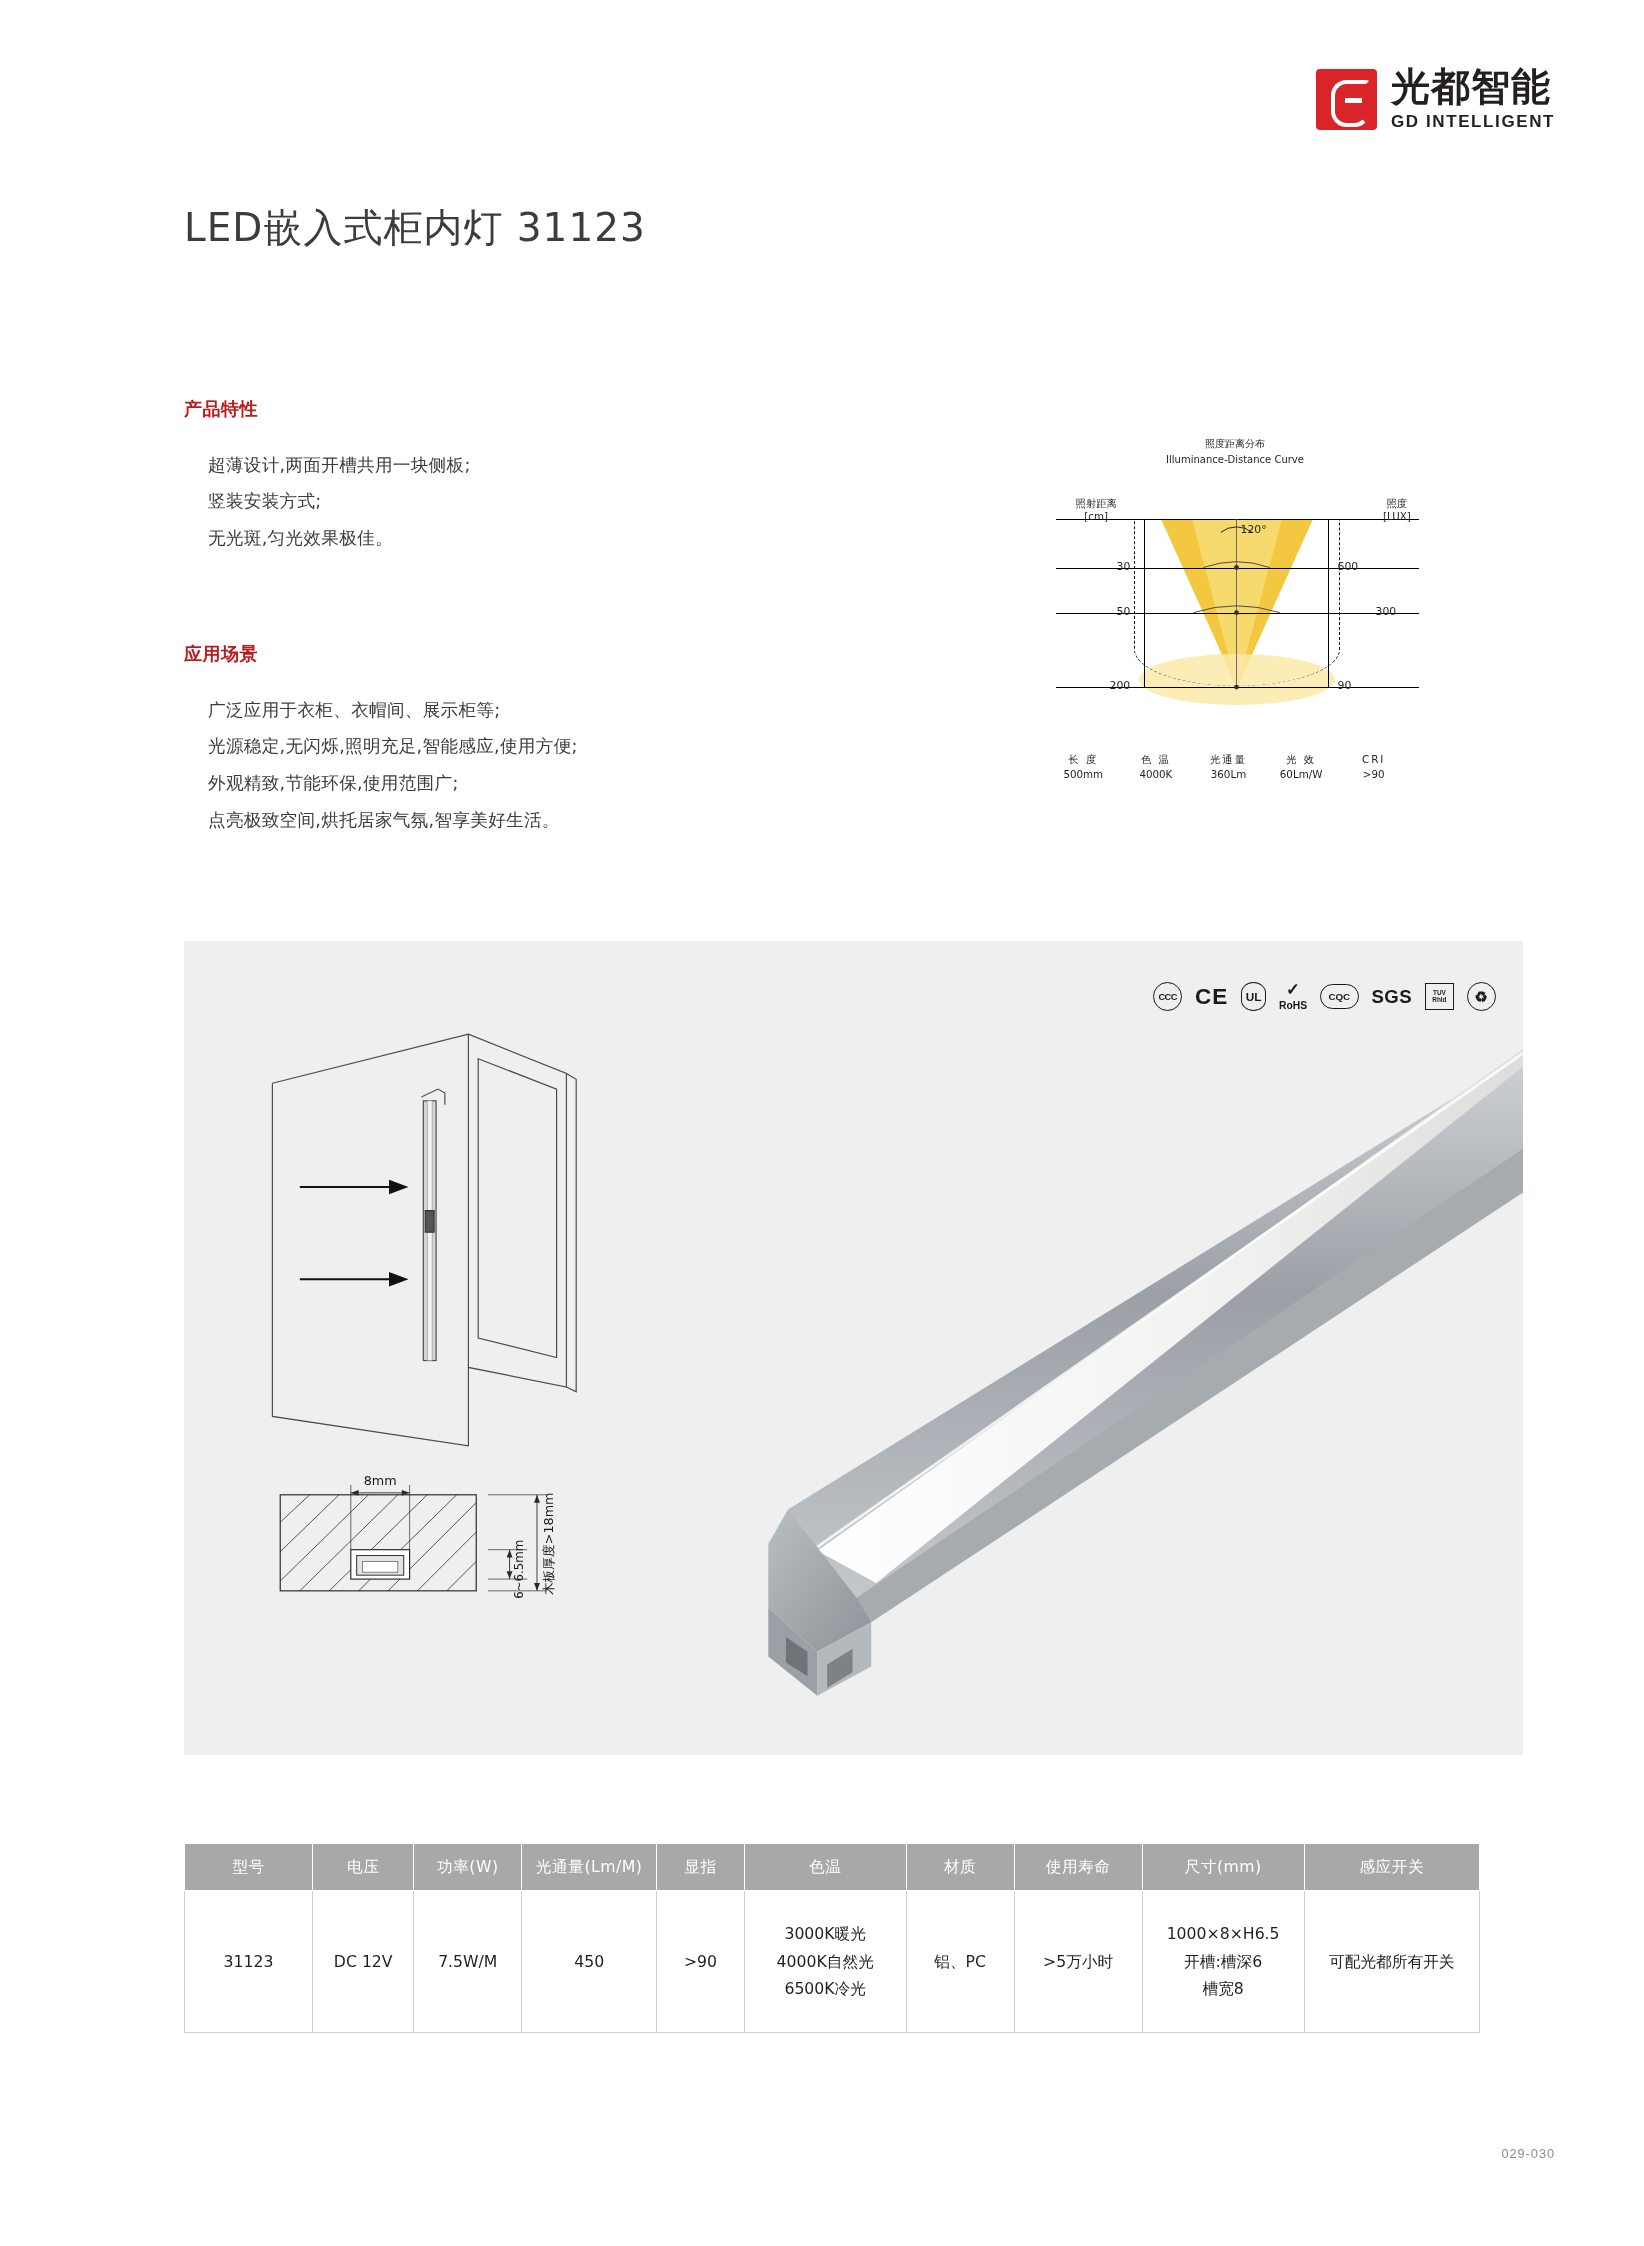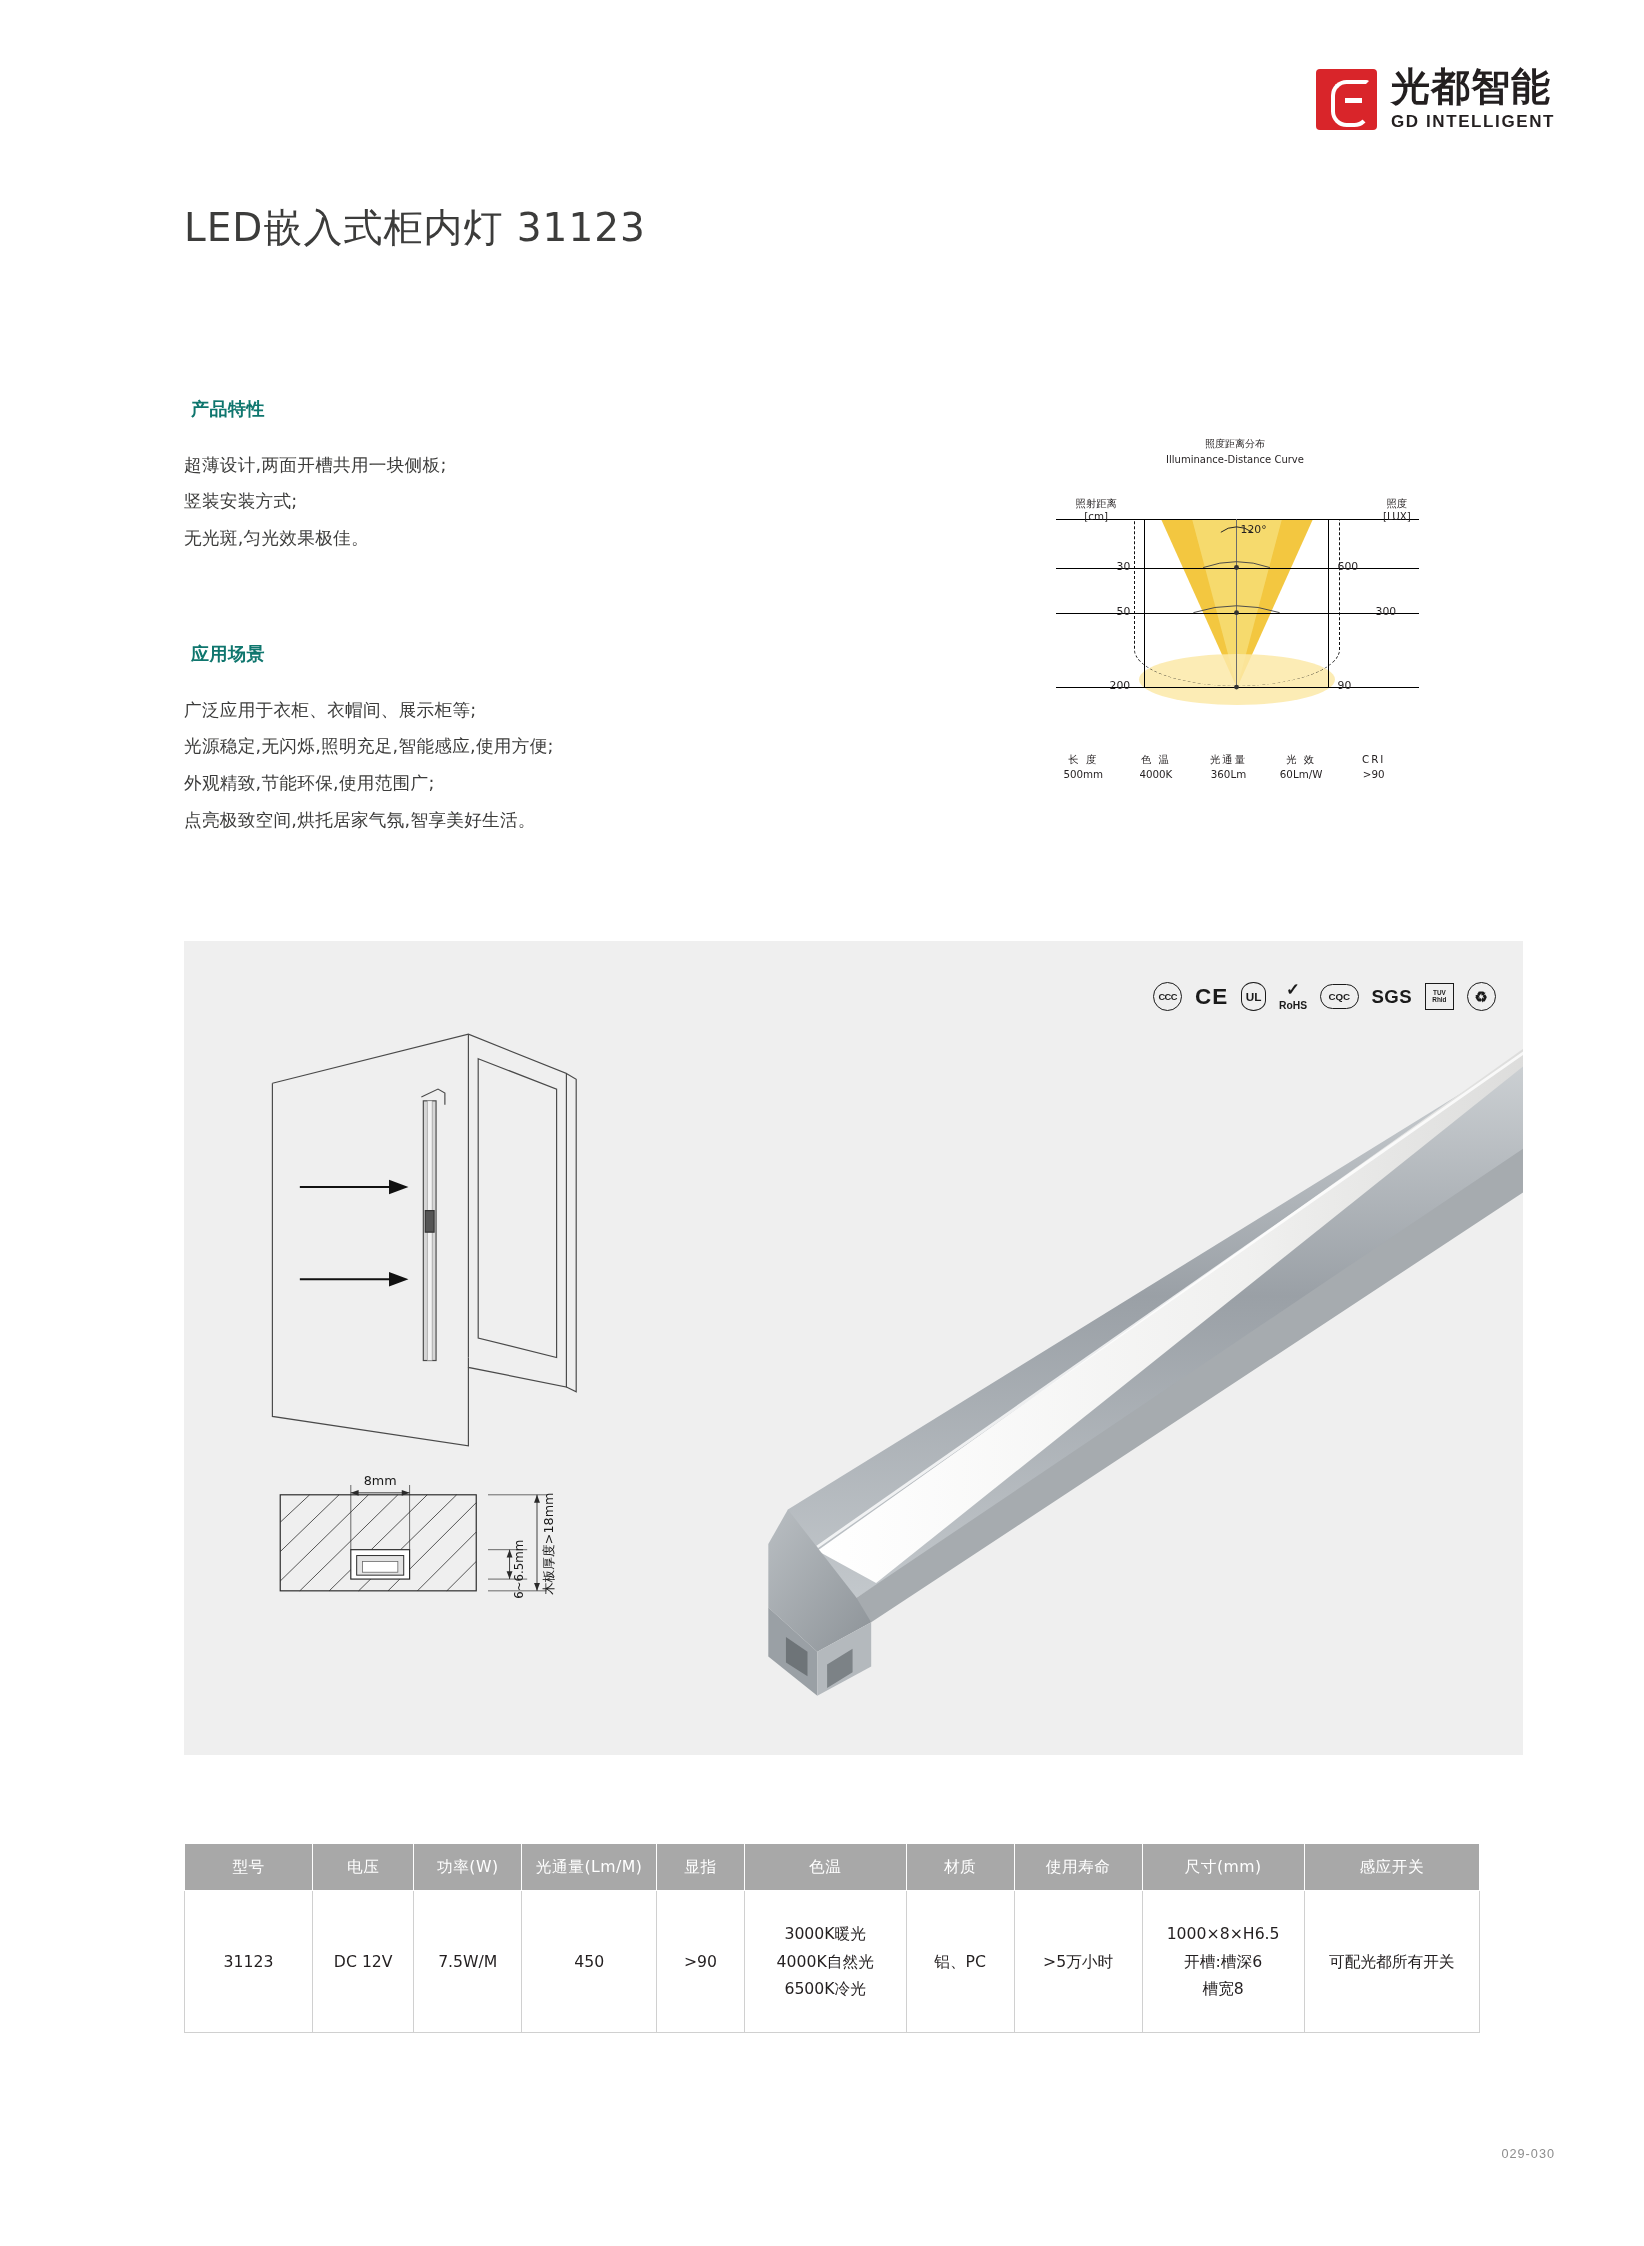--- a/index.html
+++ b/index.html
@@ -67,32 +67,32 @@
     letter-spacing: 1px;
     font-weight: 400;
     font-family: "DejaVu Sans", sans-serif;
   }
 
   
   .section { position: absolute; left: 184px; }
   .section-head {
     font-size: 18px;
     font-weight: 700;
-    color: #0f766e;
+    color: #b91c1c;
     letter-spacing: 0.5px;
     margin-bottom: 25.5px;
     font-family: "DejaVu Sans", sans-serif;
-    margin-left: 7px;
   }
   .section-line {
     font-size: 17.6px;
     color: #3c3c3b;
     line-height: 2.1;
     letter-spacing: 0.3px;
     font-family: "DejaVu Sans", sans-serif;
+    margin-left: 24px;
   }
   #features { top: 397px; }
   #scenes   { top: 642px; }
 
   
   .curve-box {
     position: absolute;
     left: 1034px; top: 436px;
     width: 402px; height: 392px;
   }

